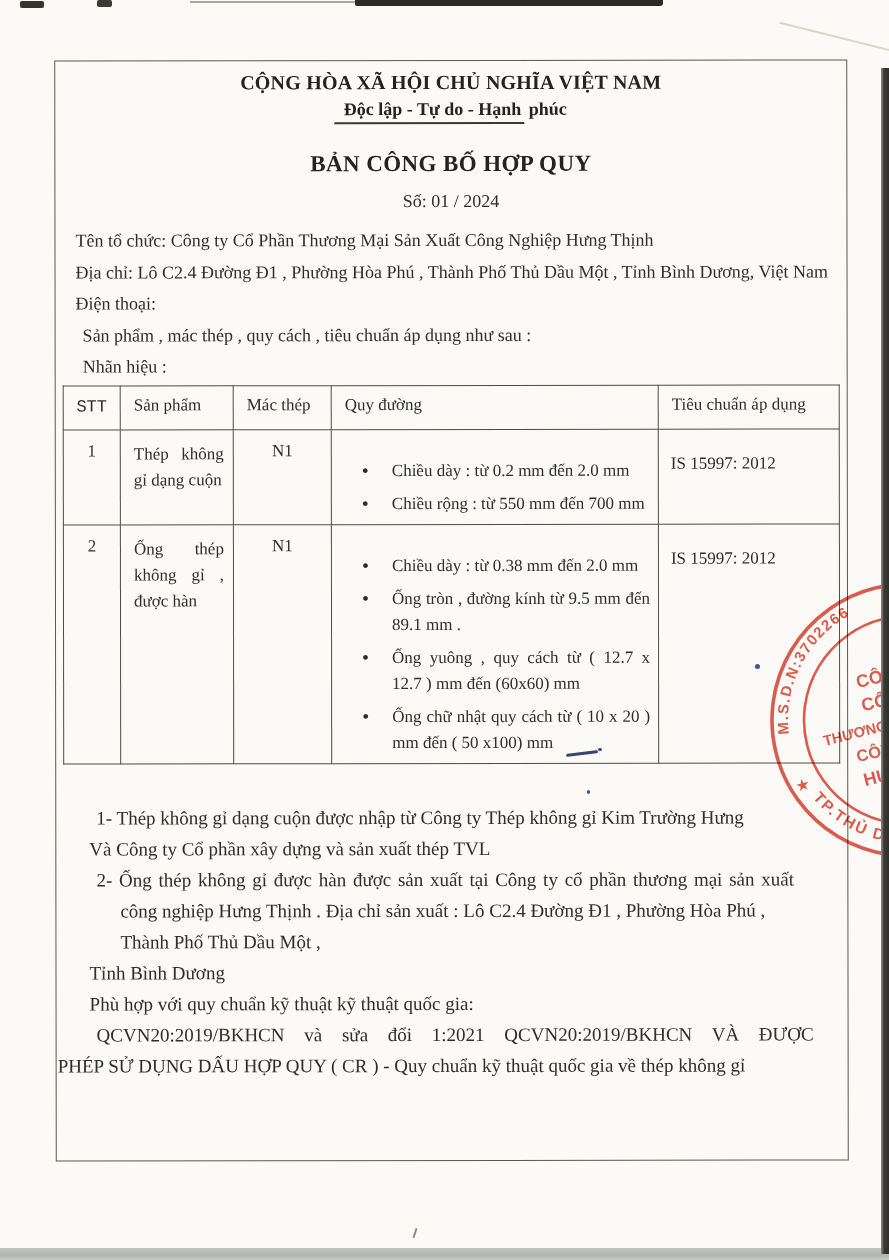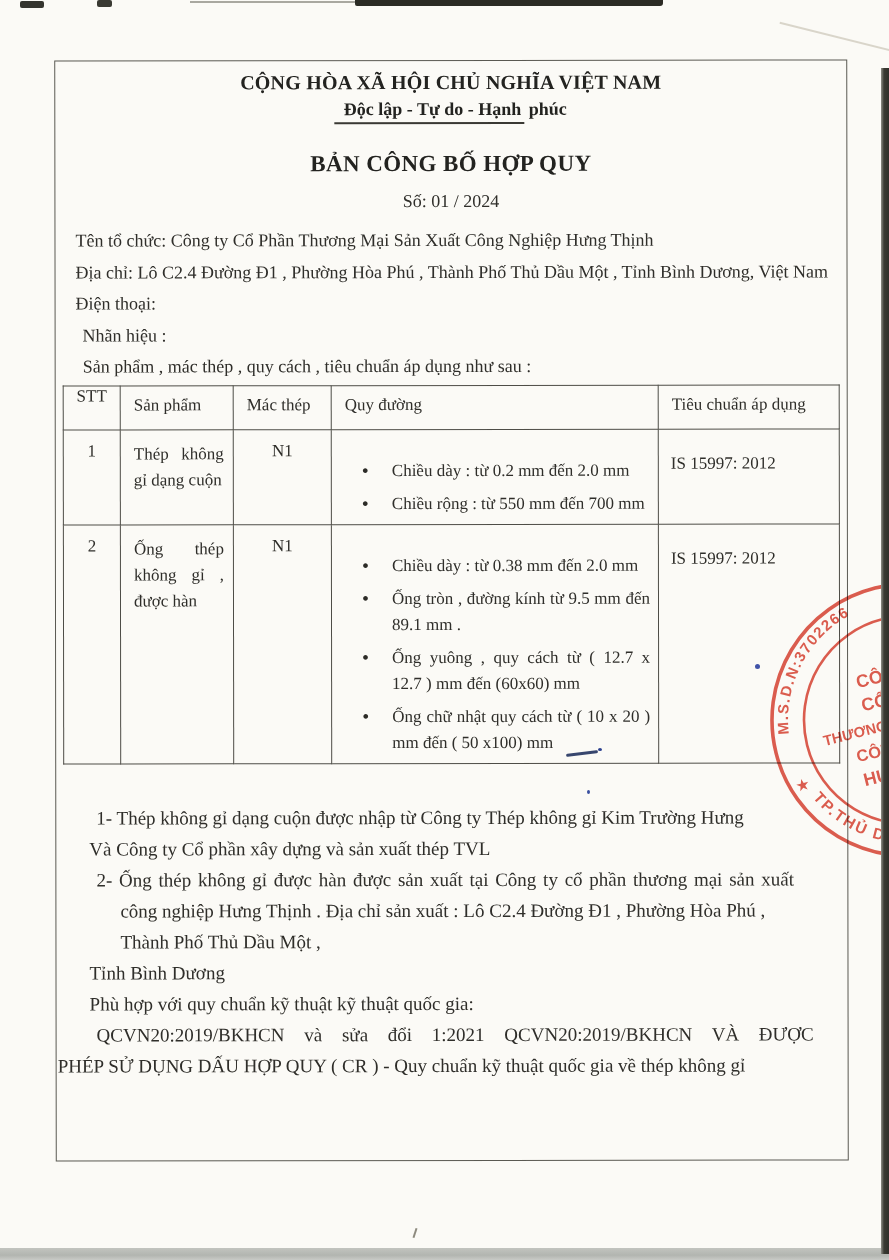--- a/index.html
+++ b/index.html
@@ -40,21 +40,21 @@
   .info{margin:13px 14px 0 20px;font-size:18px;line-height:31.5px;}
   .info p{margin:0;text-align:justify;}
   .info .ind{padding-left:7px;}
   .bold{font-weight:bold;}
   
   table.spec{border-collapse:collapse;margin:2px 0 0 7px;width:776px;table-layout:fixed;font-size:17px;}
   table.spec td,table.spec th{border:1.6px solid #4e4d47;vertical-align:top;box-sizing:border-box;font-weight:normal;}
   tr.r-head{height:44px;}
   tr.r-1{height:92px;}
   tr.r-2{height:234px;}
-  th.h-stt{padding:0 2px;}
+  th.h-stt{padding:11px 2px;font-family:Liberation Mono, monospace;}
   th.h-left{text-align:left;padding:9px 6px 9px 13px;}
   td.c-stt{text-align:center;padding-top:11px;}
   td.c-sp{padding:11px 9px 0 13px;text-align:justify;line-height:26px;}
   td.c-mt{text-align:center;padding-top:11px;}
   td.c-qc{padding:28px 8px 0 0;}
   td.c-tc{padding:24px 6px 0 12px;}
   ul.specs{list-style:none;margin:0;padding:0 0 0 60px;}
   ul.specs li{position:relative;text-align:justify;line-height:26px;margin-bottom:7px;}
   ul.specs li::before{content:"•";position:absolute;left:-30px;top:-1px;font-size:20px;color:#2c2b27;}
   
@@ -115,22 +115,22 @@
   <div class="nat-title">CỘNG HÒA XÃ HỘI CHỦ NGHĨA VIỆT NAM</div>
   <div class="motto"><span class="motto-u">Độc lập - Tự do - Hạnh</span><span> phúc</span></div>
 
   <div class="doc-title">BẢN CÔNG BỐ HỢP QUY</div>
   <div class="doc-number">Số: 01 / 2024</div>
 
   <div class="info">
     <p>Tên tổ chức: Công ty Cổ Phần Thương Mại Sản Xuất Công Nghiệp Hưng Thịnh</p>
     <p>Địa chỉ: Lô C2.4 Đường Đ1 , Phường Hòa Phú , Thành Phố Thủ Dầu Một , Tỉnh Bình Dương, Việt Nam</p>
     <p>Điện thoại:</p>
+    <p class="ind">Sản phẩm , mác thép , quy cách , tiêu chuẩn áp dụng như sau :</p>
     <p class="ind">Nhãn hiệu :</p>
-    <p class="ind">Sản phẩm , mác thép , quy cách , tiêu chuẩn áp dụng như sau :</p>
   </div>
 
   <table class="spec">
     <colgroup>
       <col style="width:57px">
         <col style="width:113px">
         <col style="width:98px">
         <col style="width:327px">
         <col style="width:181px">
     </colgroup>

